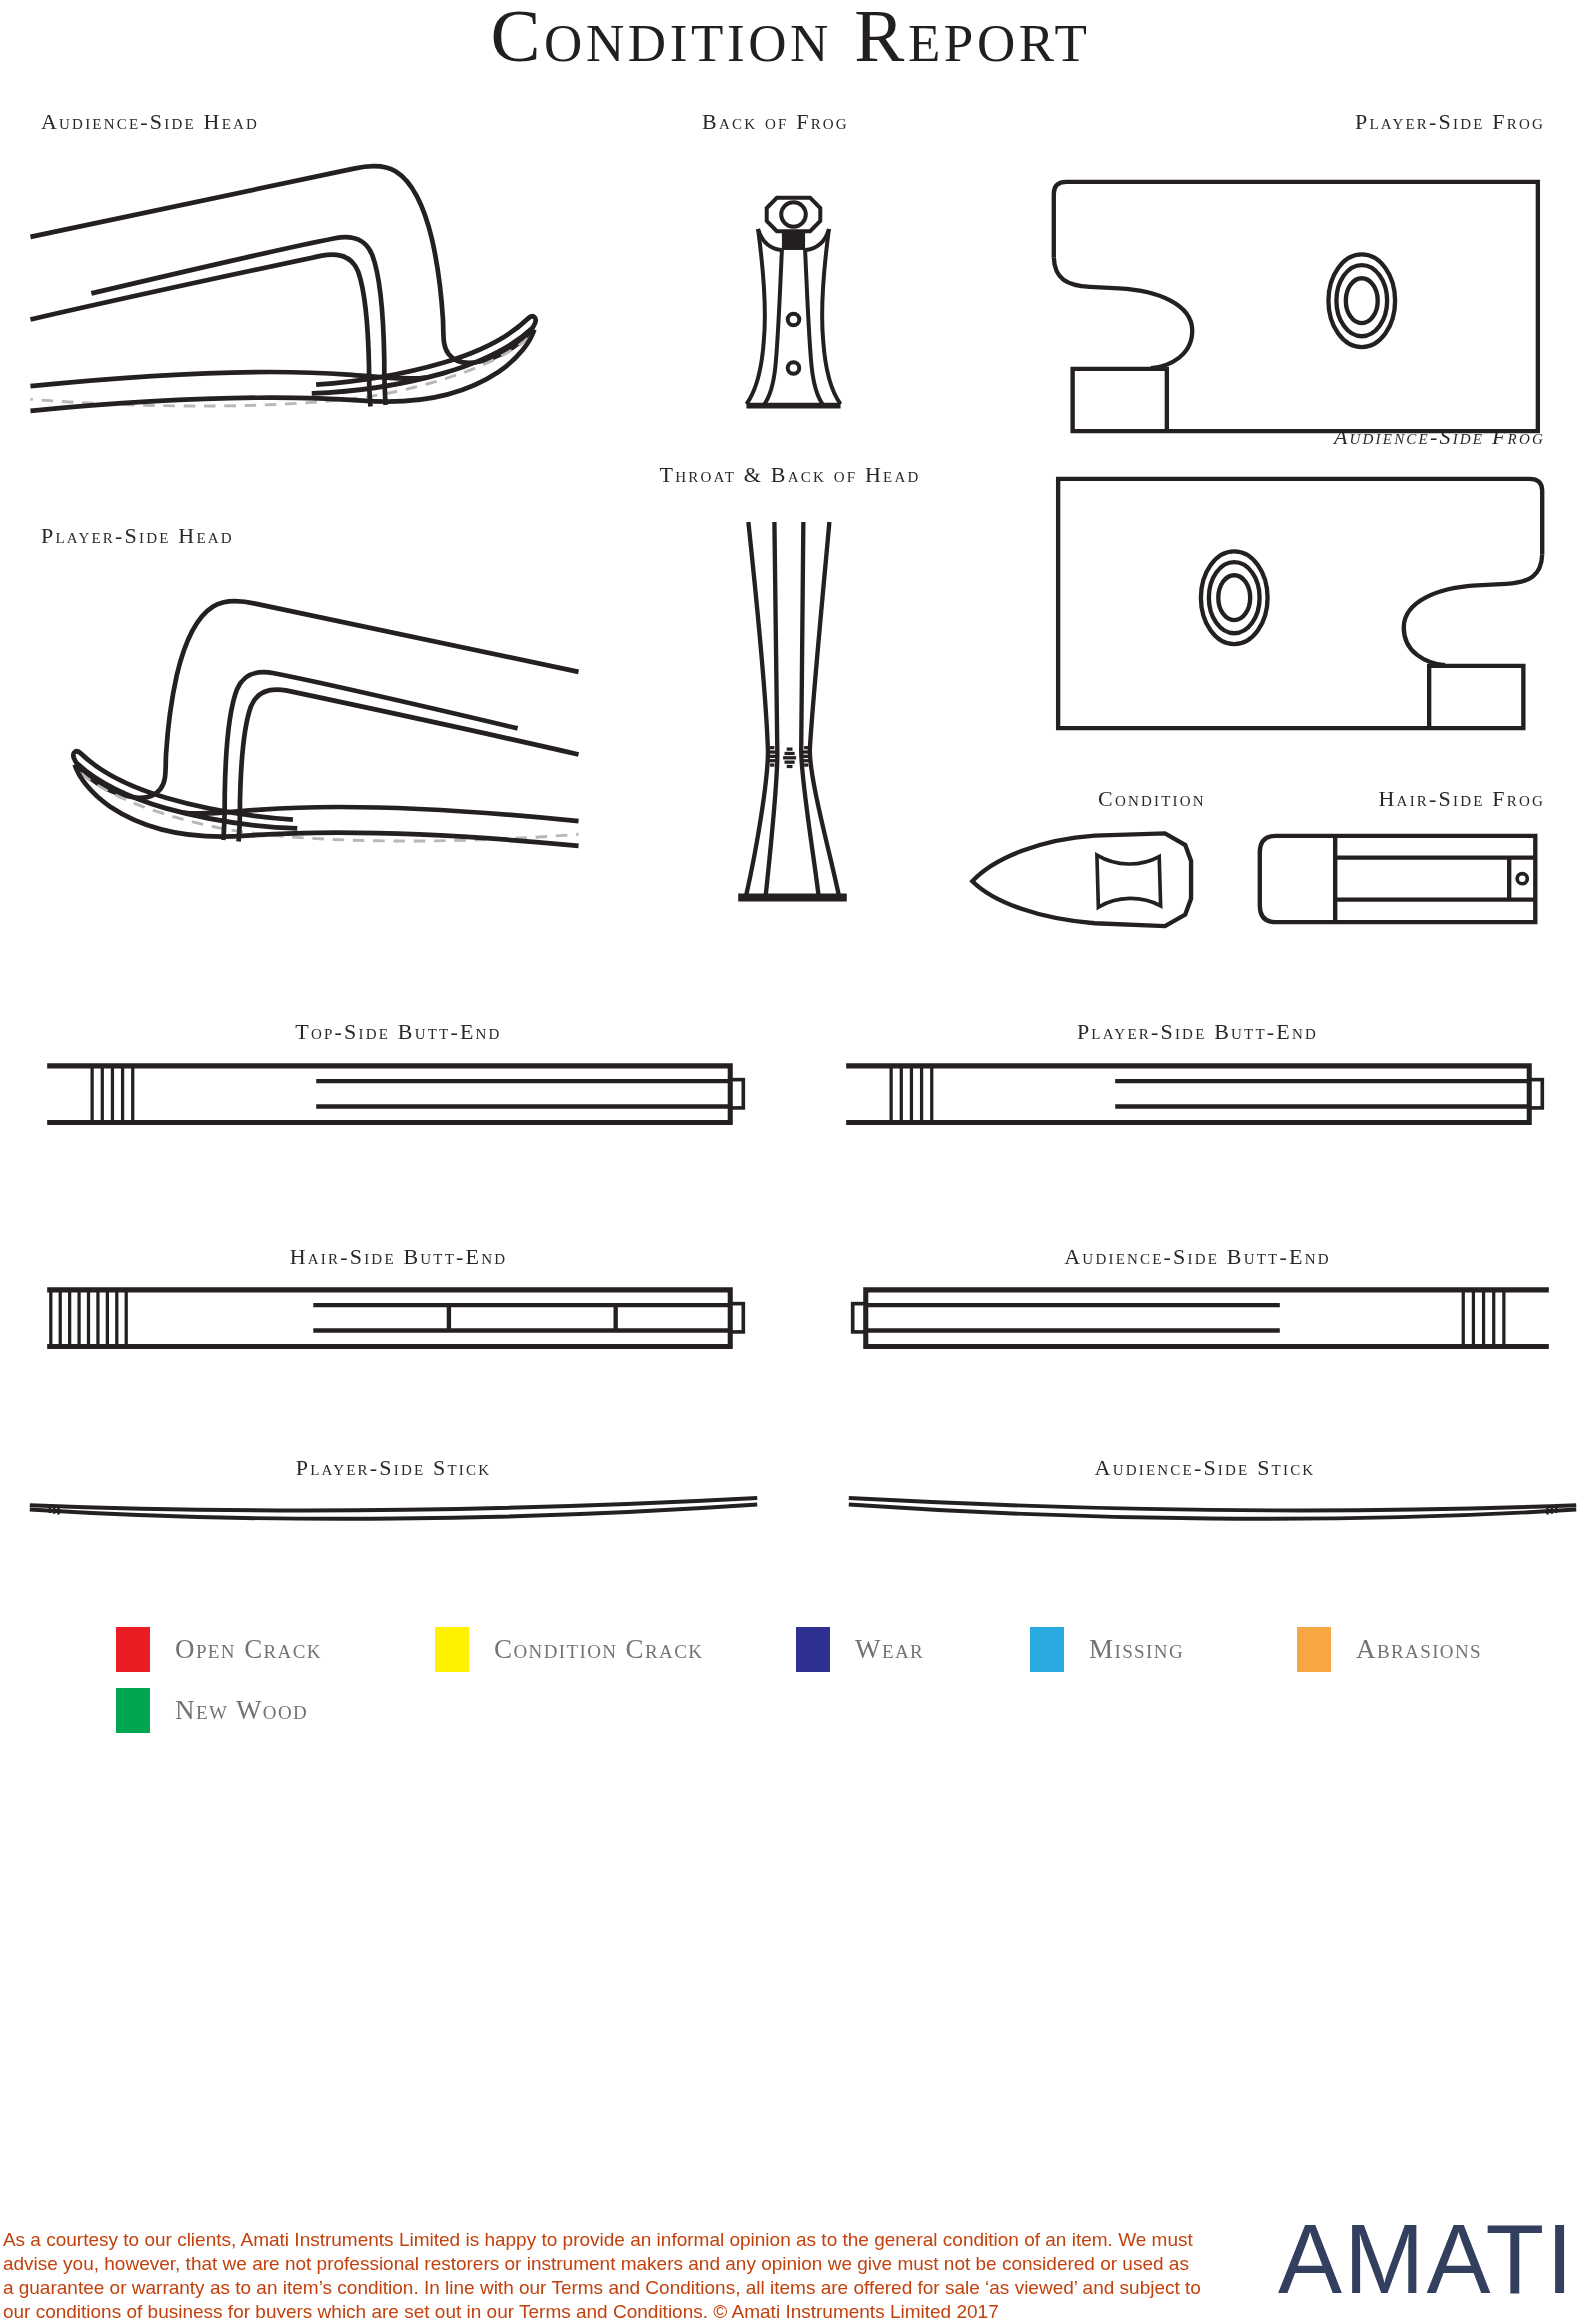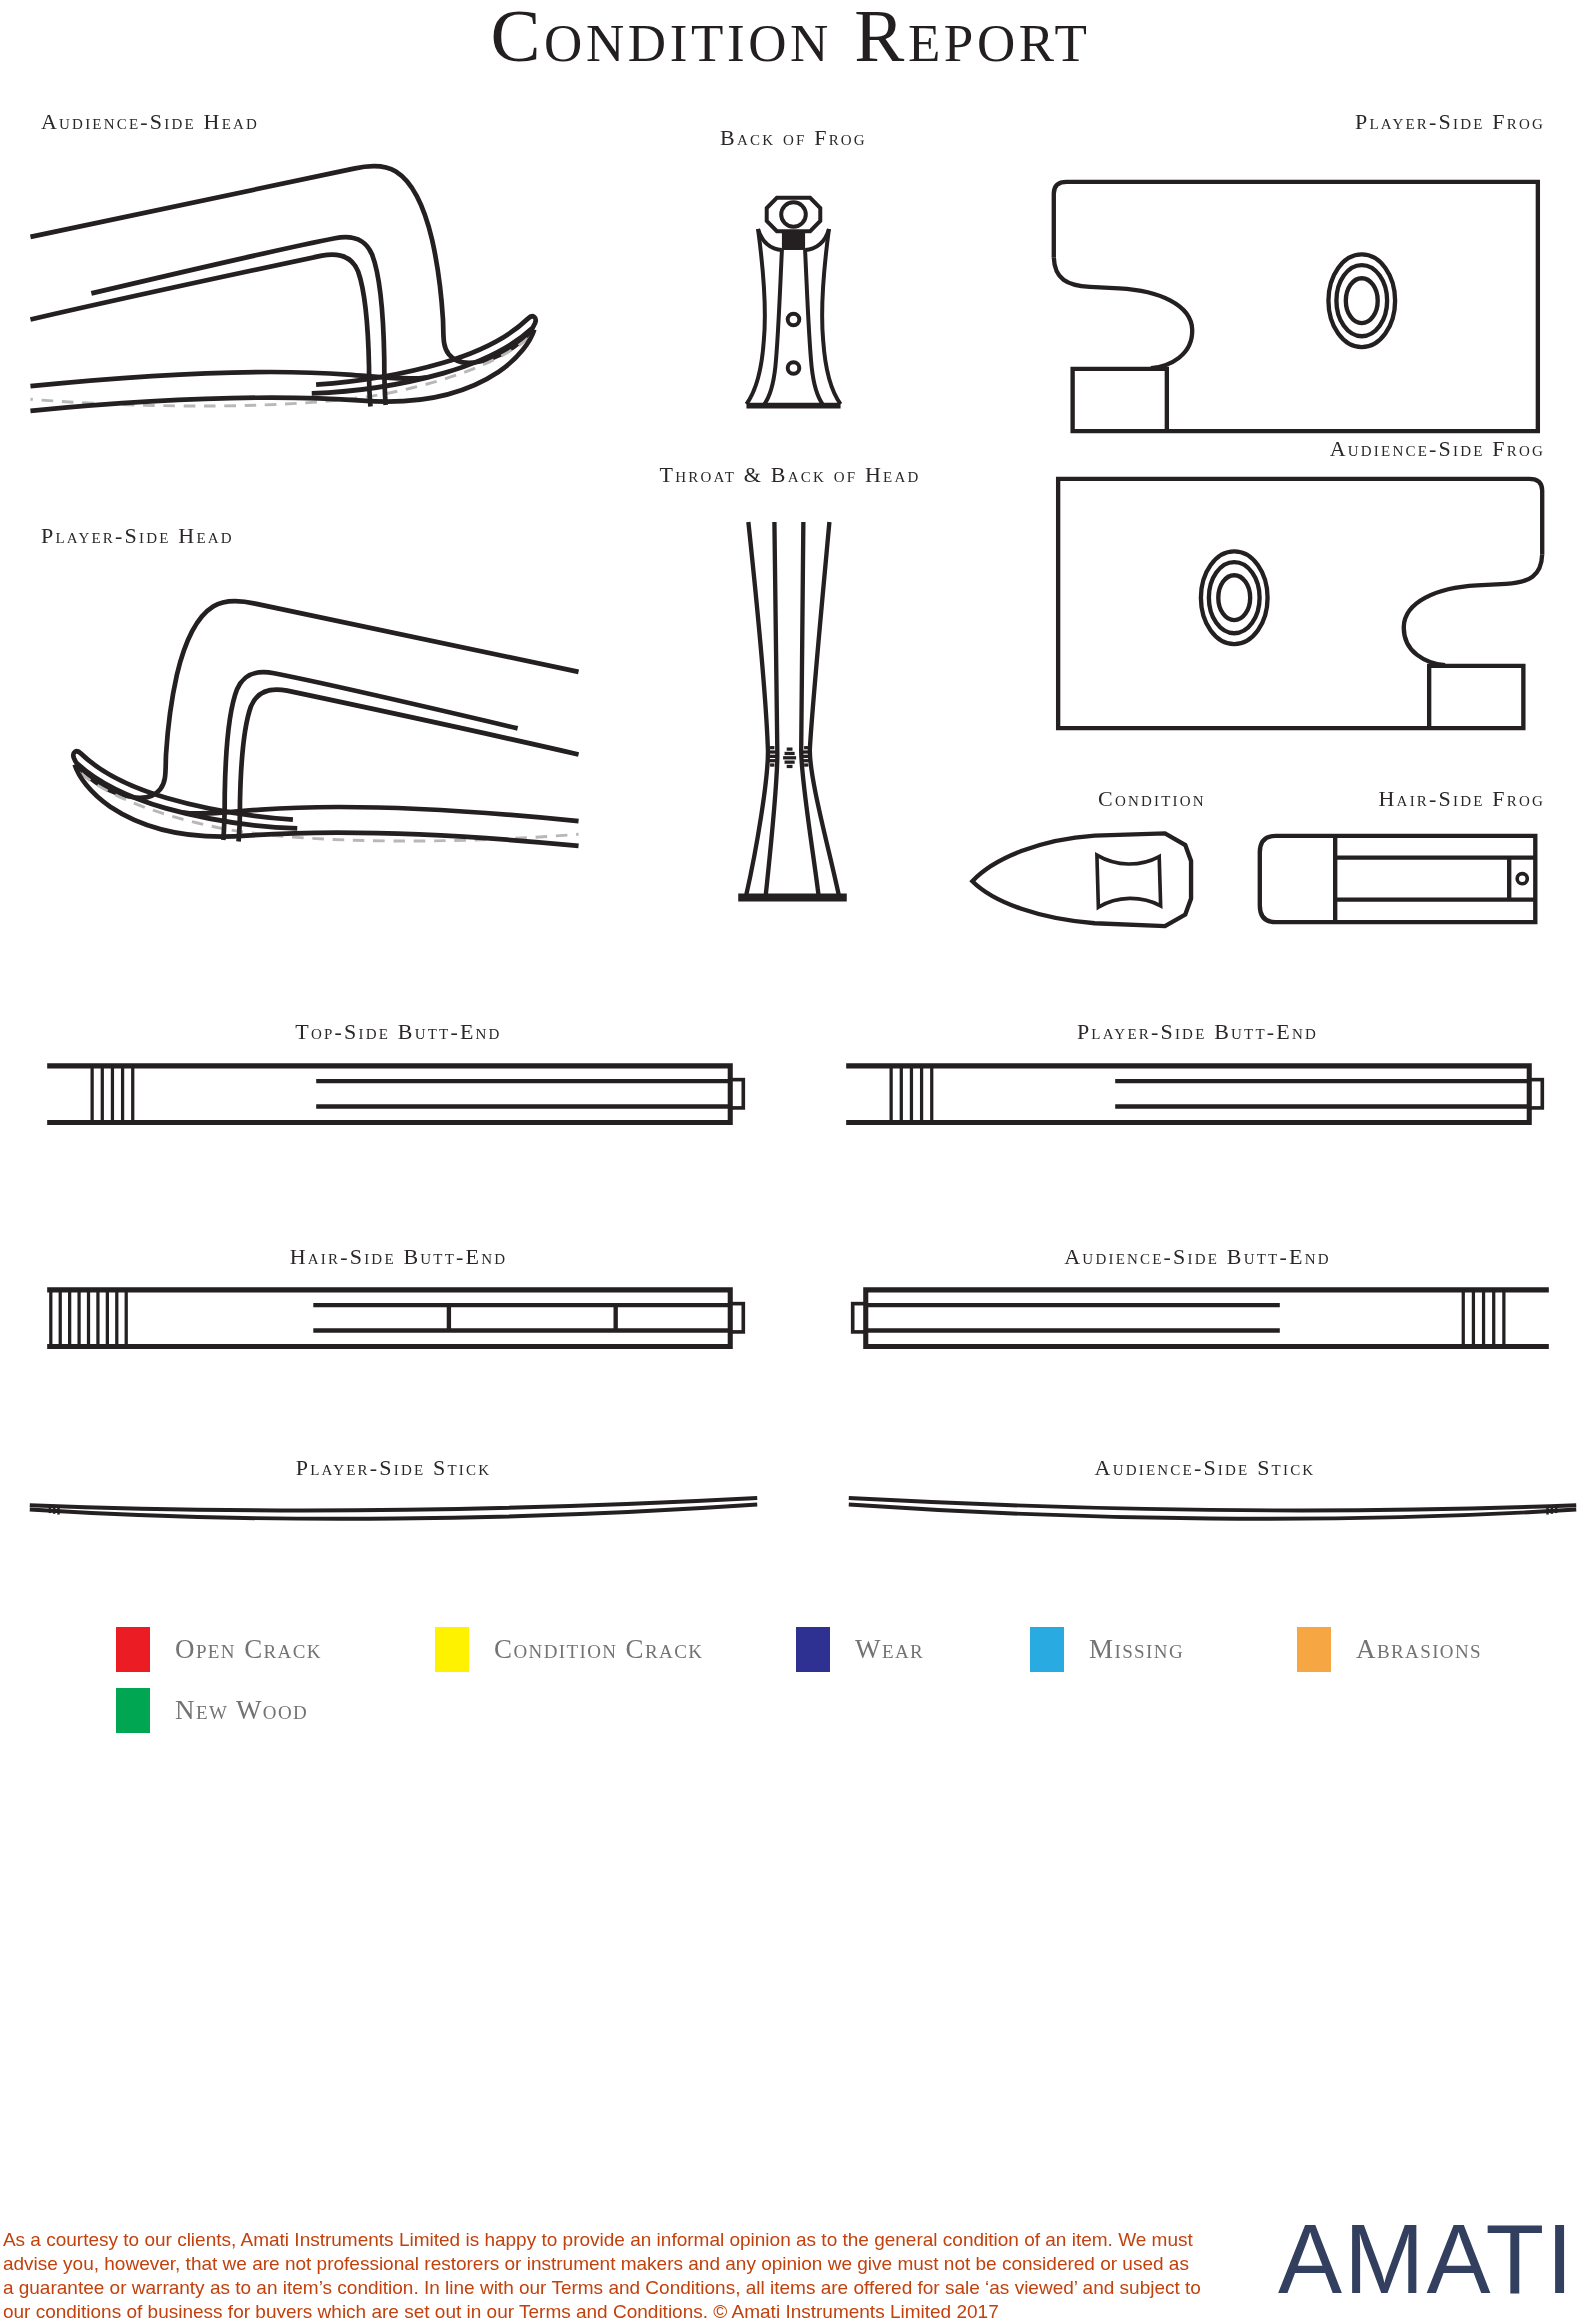--- a/index.html
+++ b/index.html
@@ -32,23 +32,23 @@
         font-weight:300;font-size:96px;letter-spacing:2.2px;line-height:1.1;transform:scaleY(1.03);}
 </style>
 </head>
 <body>
 
 <div class="page">
 
   <div class="title">Condition Report</div>
 
   <div class="sec-label" style="left:41px;top:109px;">Audience-Side Head</div>
-  <div class="sec-label center" style="left:685px;top:109px;width:217px;margin-top:16px;">Back of Frog</div>
+  <div class="sec-label center" style="left:667px;top:109px;width:217px;">Back of Frog</div>
   <div class="sec-label right" style="right:36px;top:109px;">Player-Side Frog</div>
-  <div class="sec-label right" style="right:36px;top:436px;">Audience-Side Frog</div>
+  <div class="sec-label right" style="right:36px;top:424px;font-style:italic;">Audience-Side Frog</div>
   <div class="sec-label center" style="left:645px;top:462px;width:290px;">Throat &amp; Back of Head</div>
   <div class="sec-label" style="left:41px;top:523px;text-align:right;">Player-Side Head</div>
   <div class="sec-label center" style="left:1007px;top:786px;width:290px;">Condition</div>
   <div class="sec-label right" style="right:36px;top:786px;">Hair-Side Frog</div>
   <div class="sec-label center" style="left:45px;top:1019px;width:707px;">Top-Side Butt-End</div>
   <div class="sec-label center" style="left:844px;top:1019px;width:707px;">Player-Side Butt-End</div>
   <div class="sec-label center" style="left:45px;top:1244px;width:707px;">Hair-Side Butt-End</div>
   <div class="sec-label center" style="left:20px;top:1455px;width:747px;">Player-Side Stick</div>
   <div class="sec-label center" style="left:844px;top:1244px;width:707px;">Audience-Side Butt-End</div>
   <div class="sec-label center" style="left:839px;top:1455px;width:732px;">Audience-Side Stick</div>

